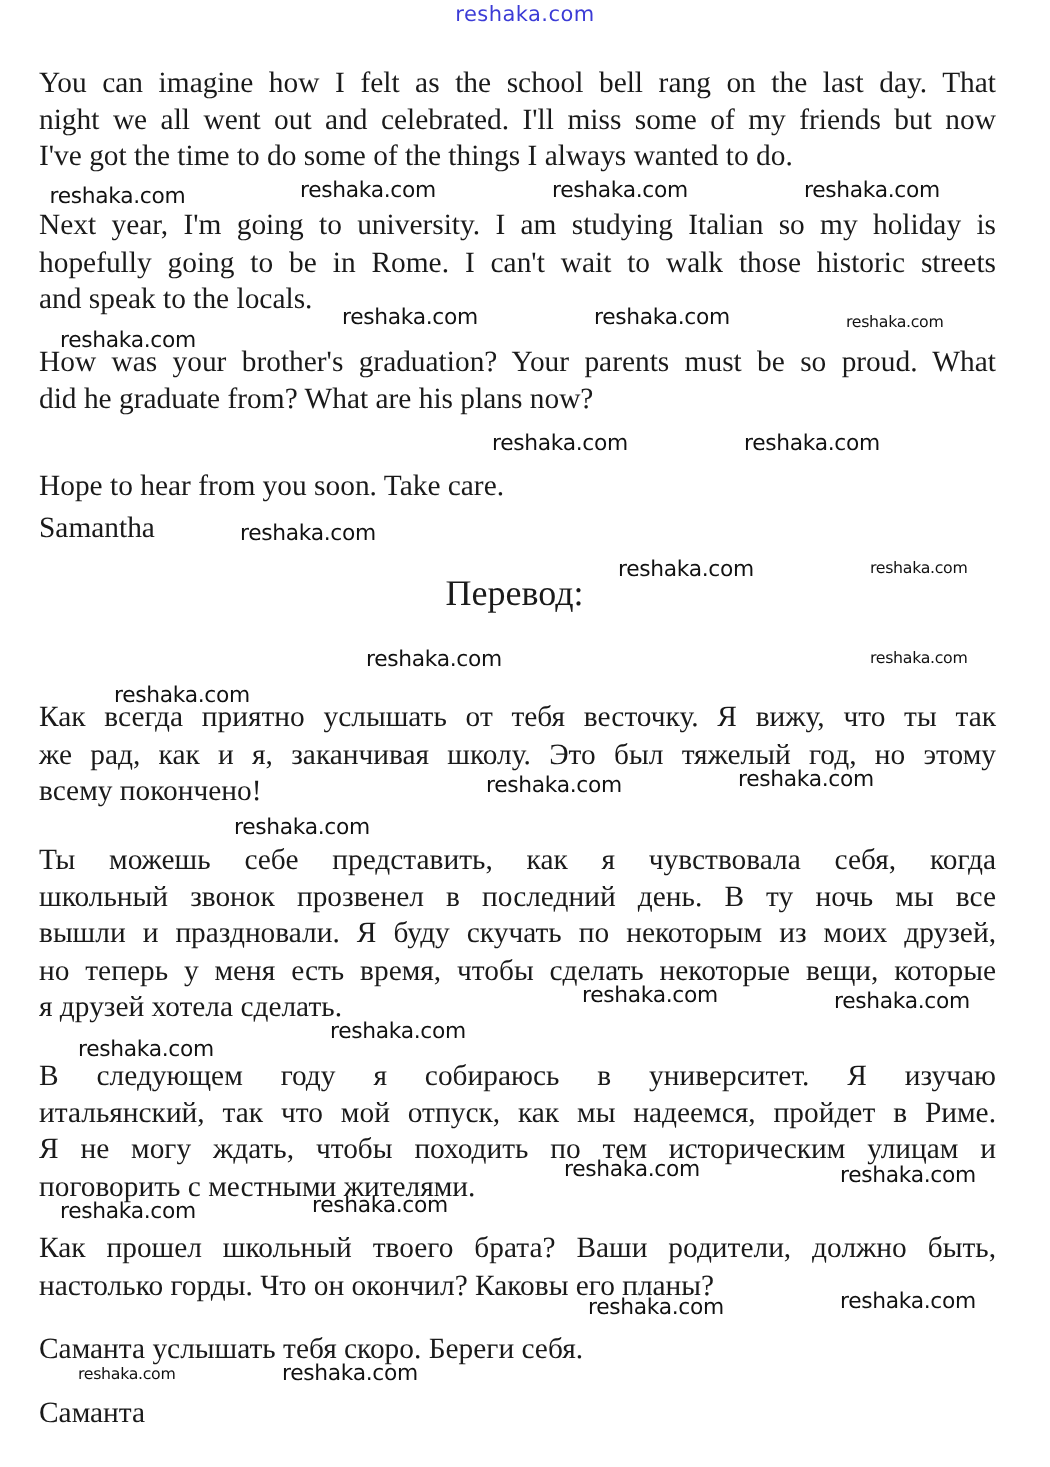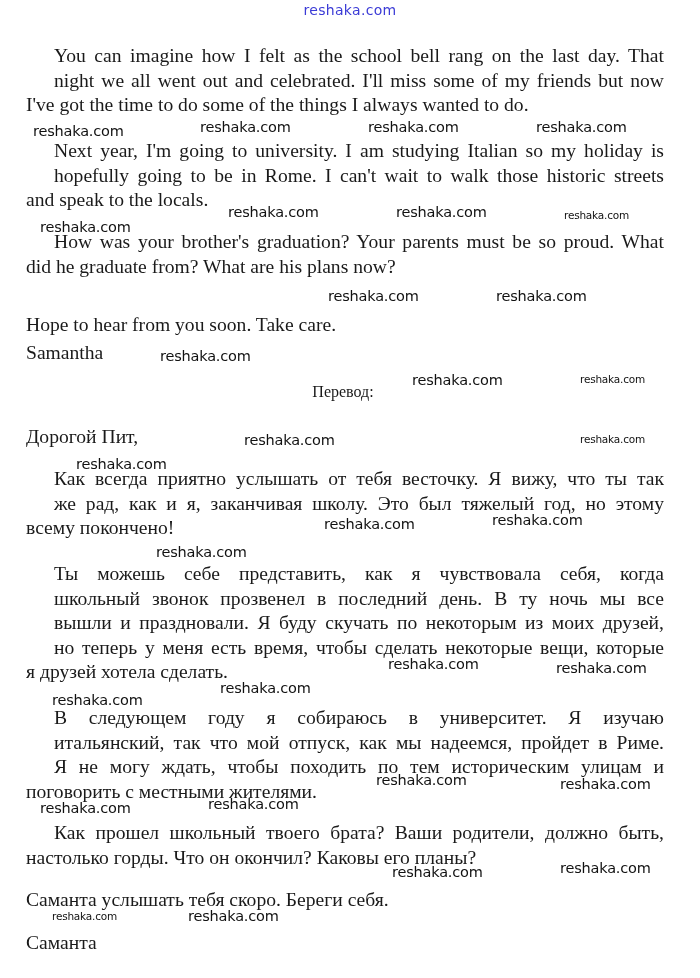--- a/index.html
+++ b/index.html
@@ -27,27 +27,27 @@
       position: absolute;
       left: 26px;
       width: 638px;
       font-size: 19.6px;
       line-height: 24.5px;
       margin: 0;
       white-space: normal;
     }
     .para.ru { text-align: justify; }
     .line { display: block; white-space: nowrap; }
-    .line.just { text-align: justify; text-align-last: justify; white-space: normal; margin-left: 28px; }
+    .line.just { text-align: justify; text-align-last: justify; white-space: normal; }
     .heading {
       position: absolute;
       left: 0;
       width: 686px;
       text-align: center;
-      font-size: 16px;
+      font-size: 24px;
     }
     .wm {
       position: absolute;
       font-family: "DejaVu Sans", sans-serif;
       color: #111111;
       white-space: nowrap;
       letter-spacing: -0.2px;
     }
     .wm.big { font-size: 14.5px; }
     .wm.small { font-size: 10.5px; }
@@ -79,23 +79,20 @@
   <div class="para" style="top:297px;margin-top:16px;">
     <span class="line">Hope to hear from you soon. Take care.</span>
   </div>
 
   <div class="para" style="top:341px;">
     <span class="line">Samantha</span>
   </div>
 
   <div class="heading" style="top:383px;">Перевод:</div>
 
-  <div class="para" style="top:425px;">
-    <span class="line">Дорогой Пит,</span>
-  </div>
 
   <div class="para ru" style="top:467px;">
     <span class="line just">Как всегда приятно услышать от тебя весточку. Я вижу, что ты так</span>
     <span class="line just">же рад, как и я, заканчивая школу. Это был тяжелый год, но этому</span>
     <span class="line">всему покончено!</span>
   </div>
 
   <div class="para ru" style="top:562px;">
     <span class="line just">Ты можешь себе представить, как я чувствовала себя, когда</span>
     <span class="line just">школьный звонок прозвенел в последний день. В ту ночь мы все</span>

